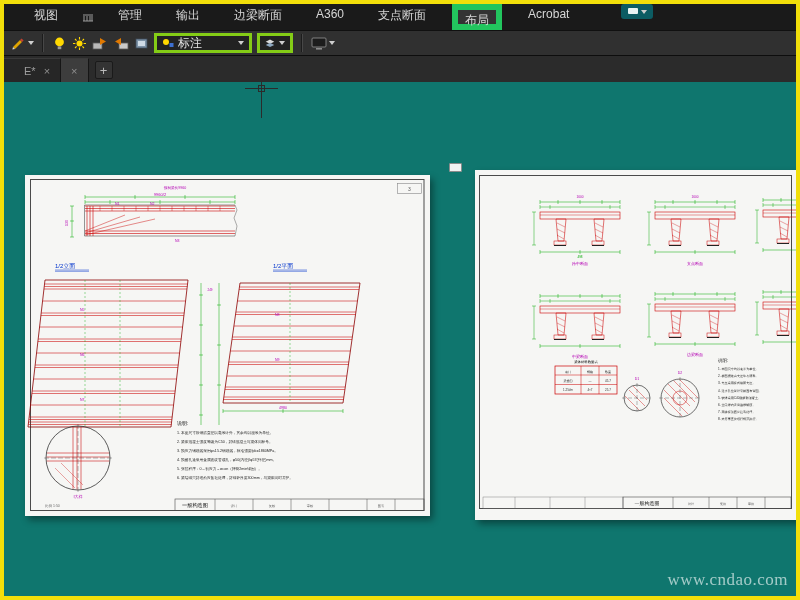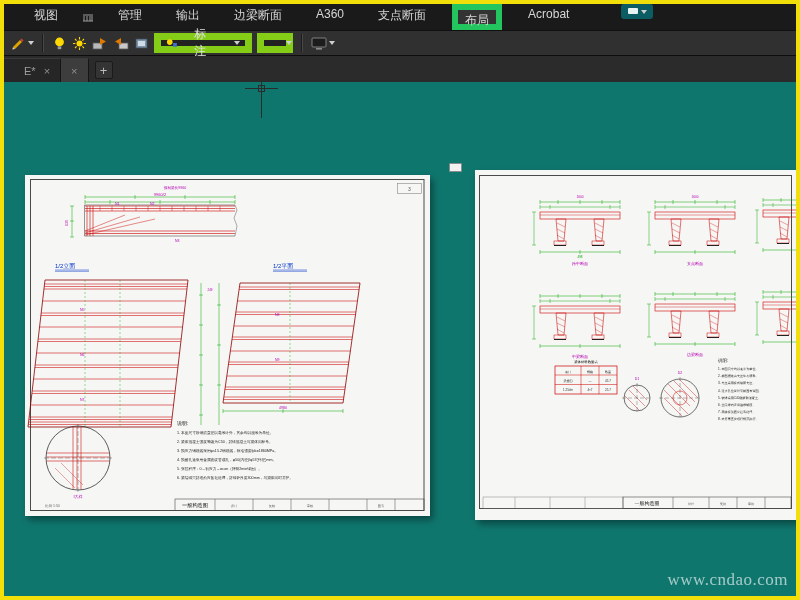--- a/index.html
+++ b/index.html
@@ -8,21 +8,21 @@
 #screen{position:relative;width:800px;height:600px;border:4px solid #f2df0a;background:#9c9c9c;overflow:hidden;display:flex;flex-direction:column}
 .menubar{height:26px;background:#1a1a1a;display:flex;padding:0 22px;gap:18px;color:#d6d6d6;font-size:12px;flex:0 0 auto}
 .menu-item{padding:3px 8px;white-space:nowrap;cursor:default}
 .menu-item.active{border:6px solid #22c55e;background:#333;padding:2px 7px}
 .mb-ico{display:flex;align-items:center;margin:0 -2px}
 .teal-btn{margin-left:26px;width:32px;height:15px;background:#0c5c63;border-radius:3px;display:flex;align-items:center;justify-content:center;gap:3px}
 .caret{width:0;height:0;border-left:3px solid transparent;border-right:3px solid transparent;border-top:4px solid #cfcfcf}
 .toolbar{height:26px;background:#303030;border-top:1px solid #101010;border-bottom:1px solid #0d0d0d;display:flex;align-items:center;padding:0 6px;gap:5px;flex:0 0 auto}
 .tbtn{display:flex;align-items:center;gap:2px}
 .sep{width:0;height:18px;border-left:1px solid #1c1c1c;border-right:1px solid #474747;margin:0 3px}
-.combo{height:20px;background:#222;border:7px solid #84cc16;display:flex;align-items:center;gap:17px;padding:0 5px;color:#e2e2e2;font-size:12px}
+.combo{height:20px;background:#222;border:3px solid #84cc16;display:flex;align-items:center;gap:4px;padding:0 5px;color:#e2e2e2;font-size:12px}
 .combo.layer{width:98px}
 .combo .caret{margin-left:auto}
 .tabbar{height:26px;background:#2b2b2b;display:flex;align-items:flex-end;flex:0 0 auto}
 .tab{height:24px;display:flex;align-items:center;gap:8px;padding:0 10px;font-size:11px;background:#262626;color:#9e9e9e;border-right:1px solid #161616;border-top:1px solid #3a3a3a;white-space:nowrap}
 .tab.active{background:#3d3d3d;color:#efefef}
 .tab .x{color:#8f8f8f;font-size:11px}
 .newtab{width:18px;height:18px;margin:0 0 3px 6px;background:#343434;color:#bbb;border:1px solid #1a1a1a;border-radius:2px;font-size:13px;display:flex;align-items:center;justify-content:center}
 .canvas{position:relative;flex:1;background:#0f766e;overflow:hidden}
 .sheet{position:absolute;background:#f6f6f4;box-shadow:3px 4px 7px rgba(0,0,0,.4)}
 #sheetL{left:21px;top:93px;width:405px;height:341px}

